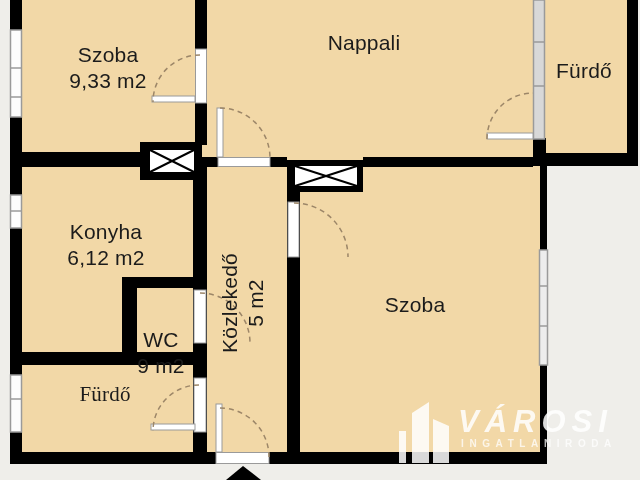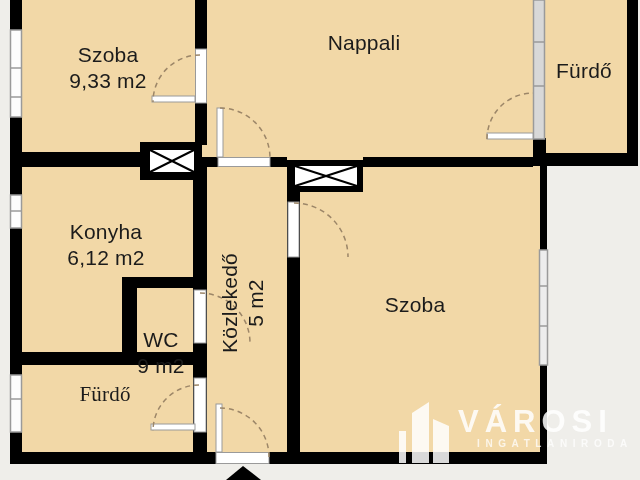--- a/index.html
+++ b/index.html
@@ -24,27 +24,27 @@
     letter-spacing:0.2px;
   }
   .room-label span { display:block; }
   .room-label.rot {
     transform:translate(-50%,-50%) rotate(-90deg);
   }
   .wm-brand {
     position:absolute; left:458px; top:404px;
     color:rgba(255,255,255,0.85);
     font-size:31px; font-weight:bold;
-    letter-spacing:6px; white-space:nowrap;
+    letter-spacing:6px; white-space:nowrap;font-style:italic;
   }
   .wm-tag {
     position:absolute; left:461px; top:438px;
     color:rgba(255,255,255,0.75);
     font-size:10px; letter-spacing:5.6px;
-    font-weight:bold; white-space:nowrap;margin-left:16px;
+    font-weight:bold; white-space:nowrap;
   }
 </style>
 </head>
 <body>
 
 <div class="plan">
 
   <svg width="640" height="480" viewBox="0 0 640 480">
 
     <g>

